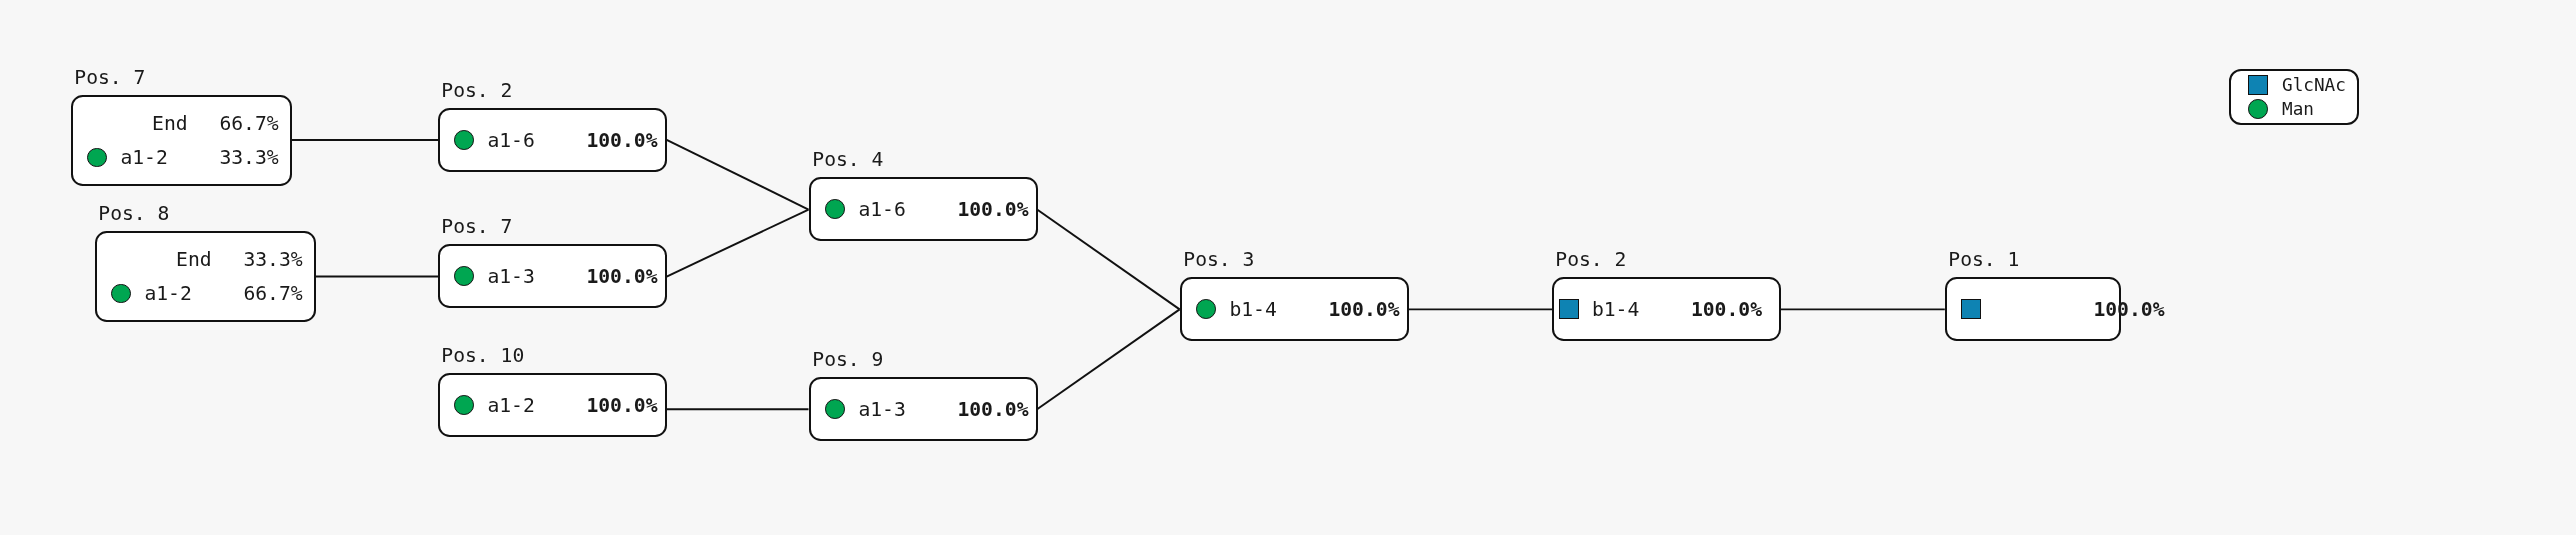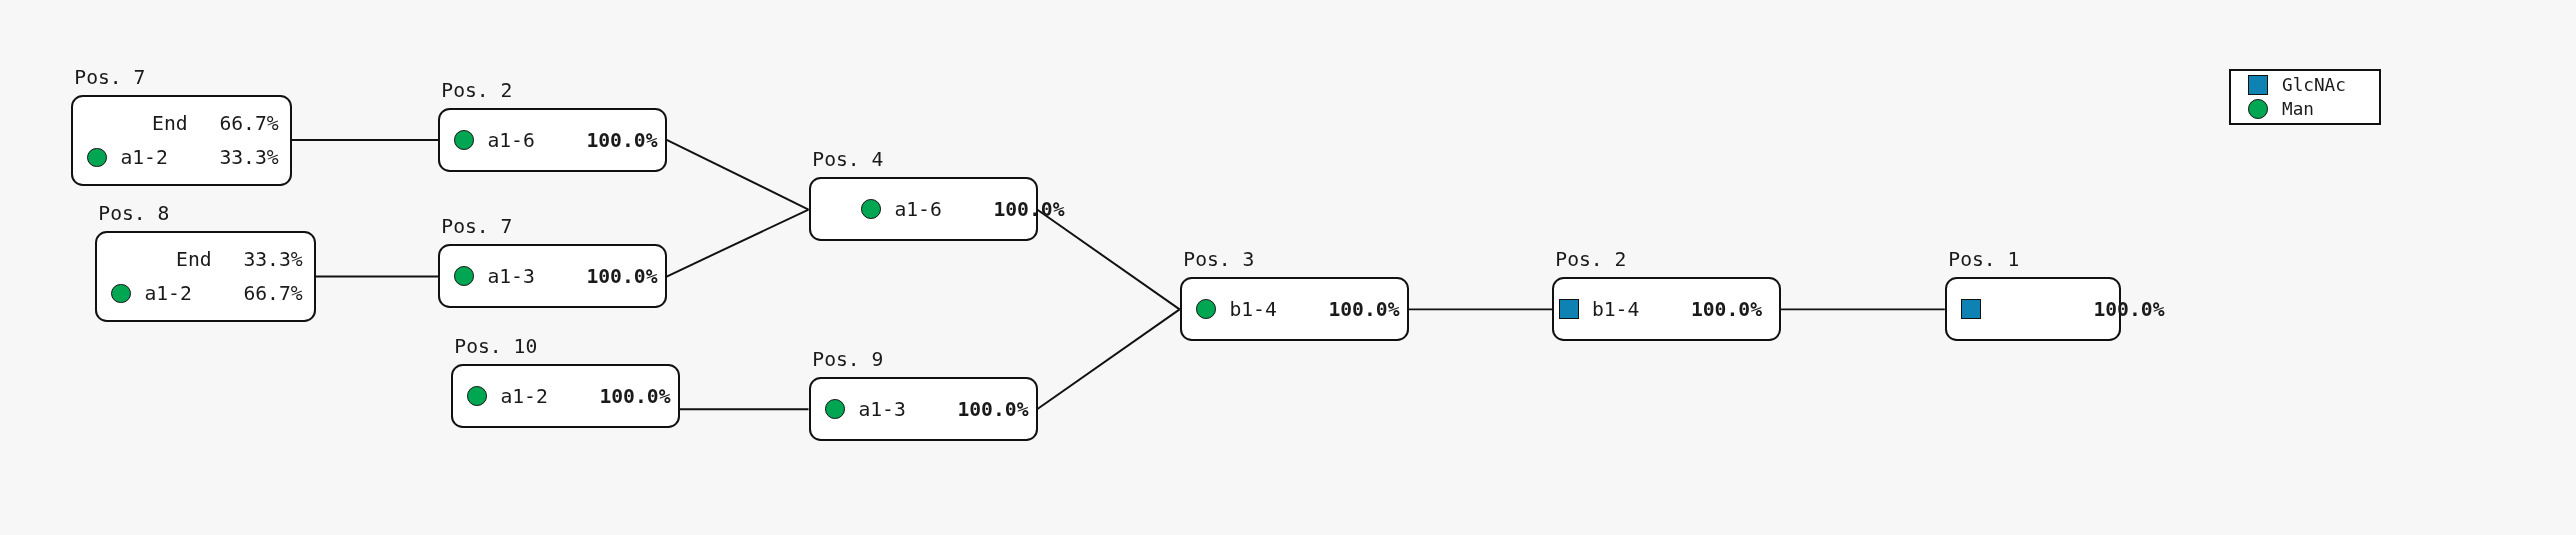--- a/index.html
+++ b/index.html
@@ -103,26 +103,26 @@
   }
   .pct-text.bold {
     font-weight: bold;
   }
 
   
   #legend {
     position: absolute;
     left: 2229px;
     top: 69px;
-    width: 152px;
+    width: 130px;
     height: 56px;
     box-sizing: border-box;
     background: #ffffff;
     border: 2px solid #111111;
-    border-radius: 0;
+    border-radius: 12px;
     display: flex;
     flex-direction: column;
     justify-content: center;
     padding: 0 0 0 17px;
   }
   .legend-row {
     display: flex;
     align-items: center;
     height: 23.6px;
   }
@@ -203,31 +203,31 @@
       <div class="node" style="left: 438px; top: 244px; width: 229px; height: 64px;">
         <div class="node-label">Pos. 7</div>
         <div class="node-row">
           <span class="glyph-cell">
             <span class="glyph circle"></span>
           </span>
           <span class="link-text">a1-3</span>
           <span class="pct-text bold">100.0%</span>
         </div>
       </div>
-      <div class="node" style="left: 438px; top: 364px; width: 229px; height: 64px; margin-left: 13px;">
+      <div class="node" style="left: 438px; top: 373px; width: 229px; height: 64px;">
         <div class="node-label">Pos. 10</div>
         <div class="node-row">
           <span class="glyph-cell">
             <span class="glyph circle"></span>
           </span>
           <span class="link-text">a1-2</span>
           <span class="pct-text bold">100.0%</span>
         </div>
       </div>
-      <div class="node" style="left: 809px; top: 177px; width: 229px; height: 64px; padding-left: 36px;">
+      <div class="node" style="left: 809px; top: 177px; width: 229px; height: 64px;">
         <div class="node-label">Pos. 4</div>
         <div class="node-row">
           <span class="glyph-cell">
             <span class="glyph circle"></span>
           </span>
           <span class="link-text">a1-6</span>
           <span class="pct-text bold">100.0%</span>
         </div>
       </div>
       <div class="node" style="left: 809px; top: 377px; width: 229px; height: 64px;">

